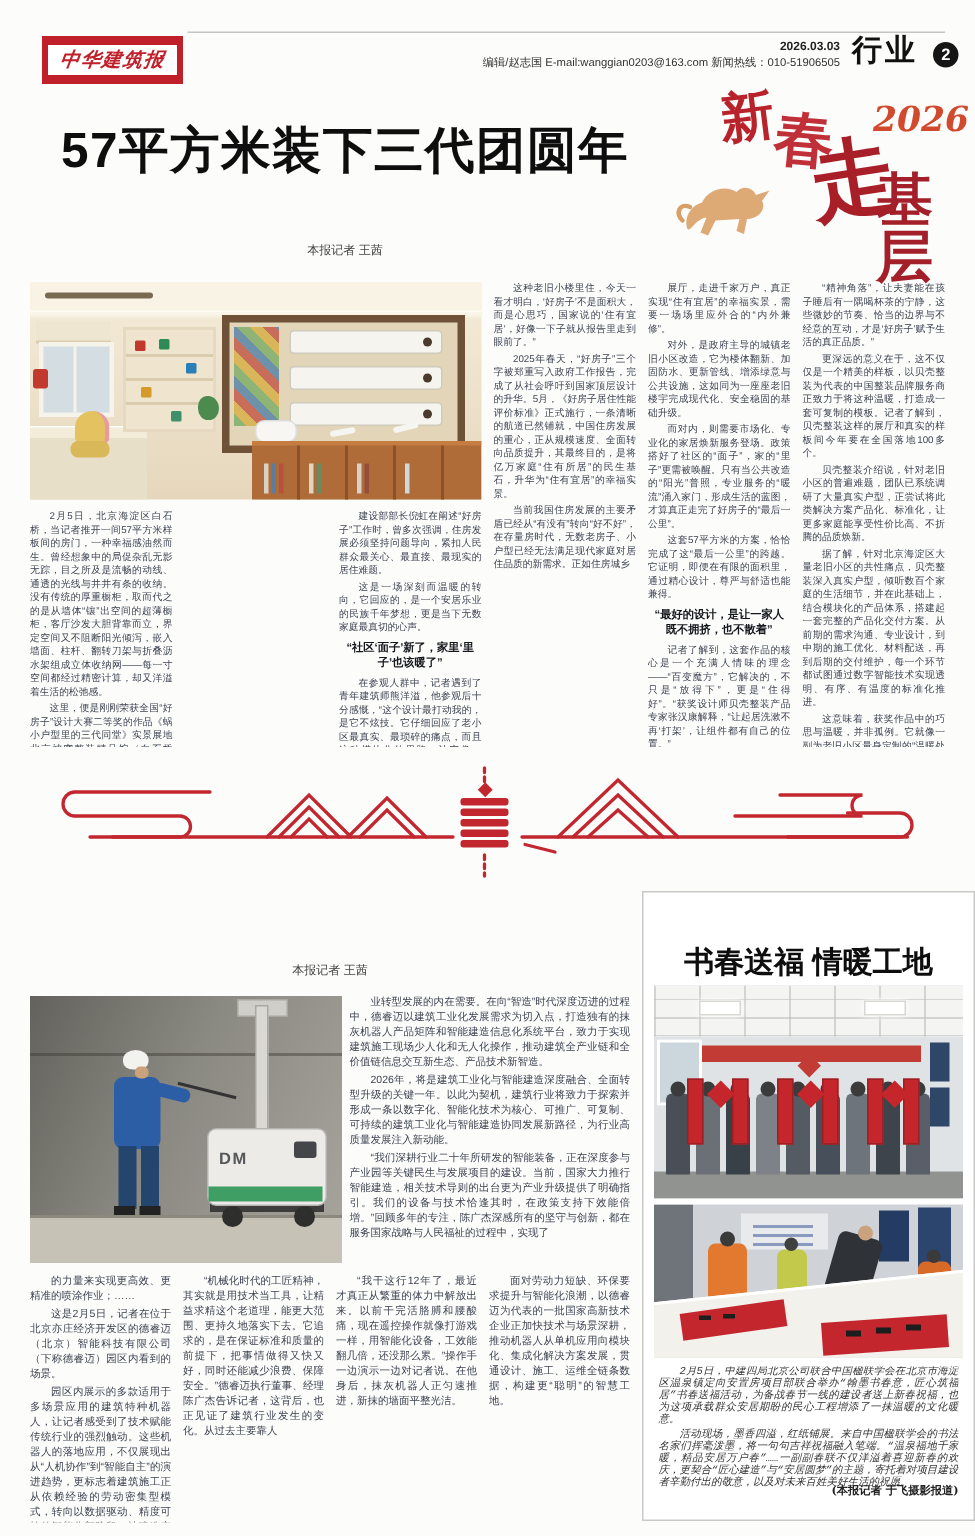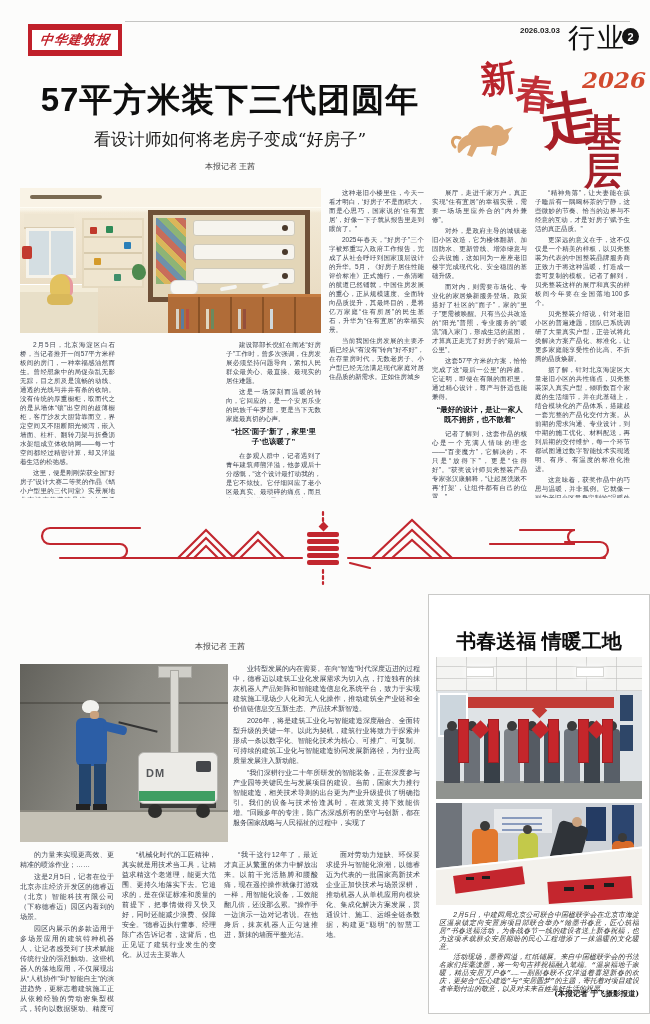--- a/index.html
+++ b/index.html
@@ -8,21 +8,21 @@
   .abs{position:absolute;}
   
   .top-rule{position:absolute;left:125px;top:21px;width:505px;height:1px;background:#c4c4c2;}
   .masthead{position:absolute;left:28px;top:24px;width:94px;height:32px;background:#c0202a;
             display:flex;align-items:center;justify-content:center;}
   .masthead-inner{width:86px;height:20px;background:#fff;display:flex;align-items:center;justify-content:center;}
   .masthead-inner span{font-family:"DejaVu Serif",serif;font-style:italic;font-weight:bold;
             font-size:13px;color:#c0202a;transform:skewX(-8deg);letter-spacing:1px;white-space:nowrap;}
   .hdr-date{position:absolute;left:470px;top:26px;width:90px;text-align:right;font-size:8px;font-weight:bold;color:#222;}
   .hdr-editor{position:absolute;left:200px;top:37px;width:360px;text-align:right;font-size:7.5px;color:#333;}
-  .hdr-section{position:absolute;left:568px;top:20px;font-size:27px;font-weight:400;color:#111;letter-spacing:2px;text-align:center;}
+  .hdr-section{position:absolute;left:568px;top:20px;font-size:20px;font-weight:700;color:#111;letter-spacing:2px;text-align:center;}
   .hdr-pagenum{position:absolute;left:622px;top:28px;width:17px;height:17px;border-radius:50%;
                background:#151515;color:#fff;font-size:11px;font-weight:bold;display:flex;
                align-items:center;justify-content:center;}
   
   .lead-headline{position:absolute;left:20px;top:78px;width:420px;text-align:center;
                  font-size:33px;font-weight:800;color:#0e0e0e;letter-spacing:1px;}
   .lead-subtitle{position:absolute;left:20px;top:128px;width:420px;text-align:center;
                  font-family:"DejaVu Serif",serif;font-size:17px;color:#1d1d1d;}
   .byline{position:absolute;text-align:center;font-size:8px;color:#444;}
   .lead-byline{left:20px;top:161px;width:420px;}
@@ -141,25 +141,25 @@
 
 <div class="page">
 
   <div class="top-rule"></div>
   <div class="masthead">
     <div class="masthead-inner">
       <span>中华建筑报</span>
     </div>
   </div>
   <div class="hdr-date">2026.03.03</div>
+  <div class="hdr-editor">编辑/赵志国 E-mail:wanggian0203@163.com 新闻热线：010-51906505</div>
   <div class="hdr-section">行业</div>
   <div class="hdr-pagenum">2</div>
 
   <div class="lead-headline">57平方米装下三代团圆年</div>
-  <div class="lead-subtitle">看设计师如何将老房子变成“好房子”</div>
   <div class="byline lead-byline">本报记者 王茜</div>
 
   <div class="badge">
     <span class="b-c1">新</span>
     <span class="b-c2">春</span>
     <span class="b-c3">走</span>
     <span class="b-year">2026</span>
     <span class="b-c4">基层</span>
     <svg class="b-horse" width="72" height="46" viewBox="0 0 72 46">
       <path d="M10 36 C8 28 13 21 20 19 C24 10 36 7 43 12 C47 7 54 9 56 14 L65 11 L60 18 C63 23 58 30 50 30 L48 40 L43 38 L45 30 L29 31 L24 41 L19 39 L23 29 C15 30 12 40 10 36 Z" fill="#d9a066" opacity="0.9"></path>

